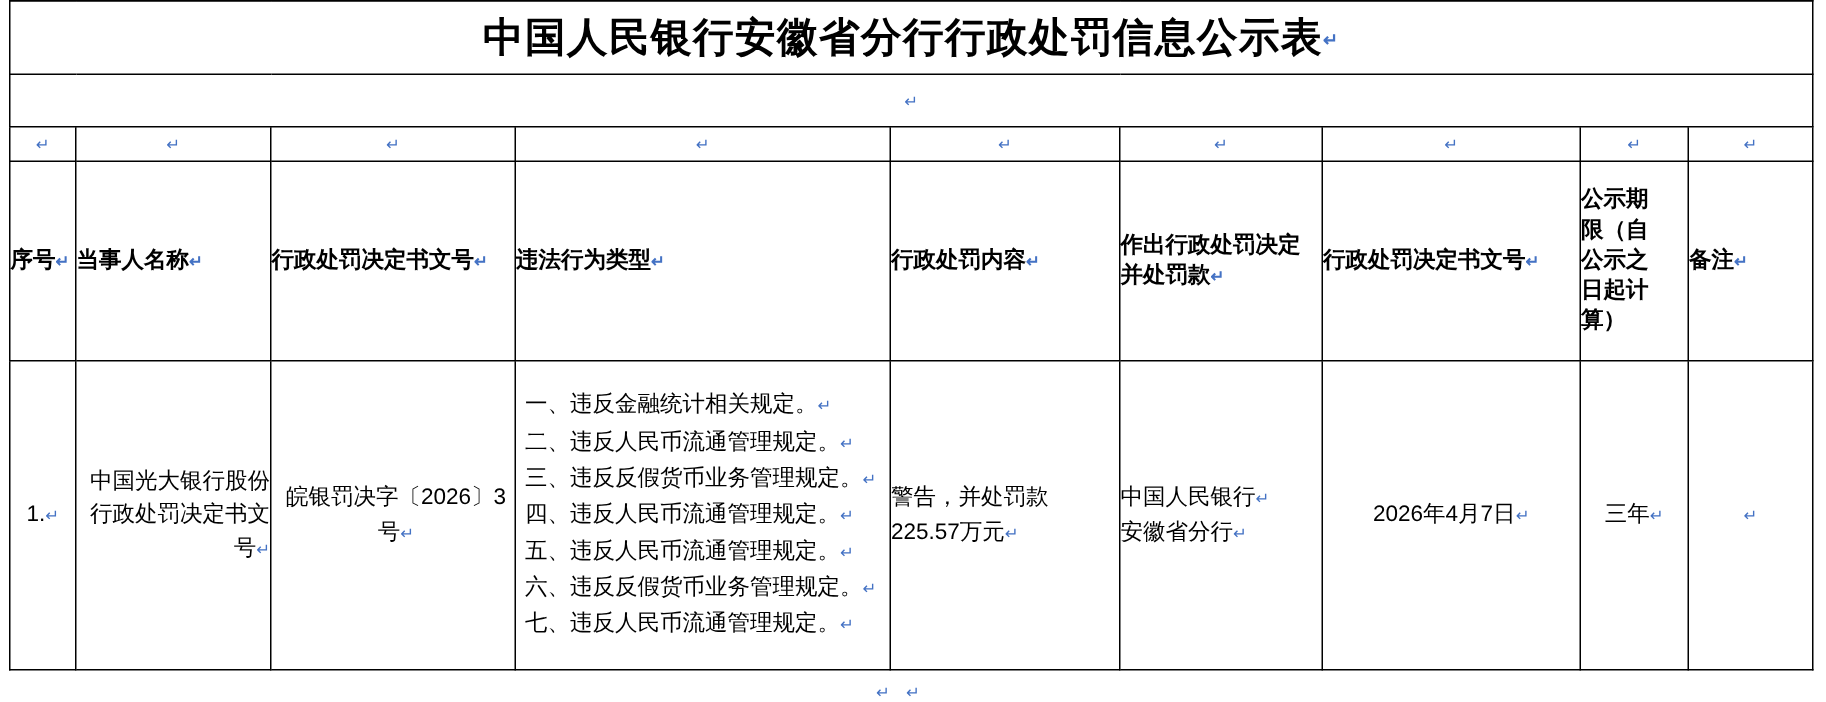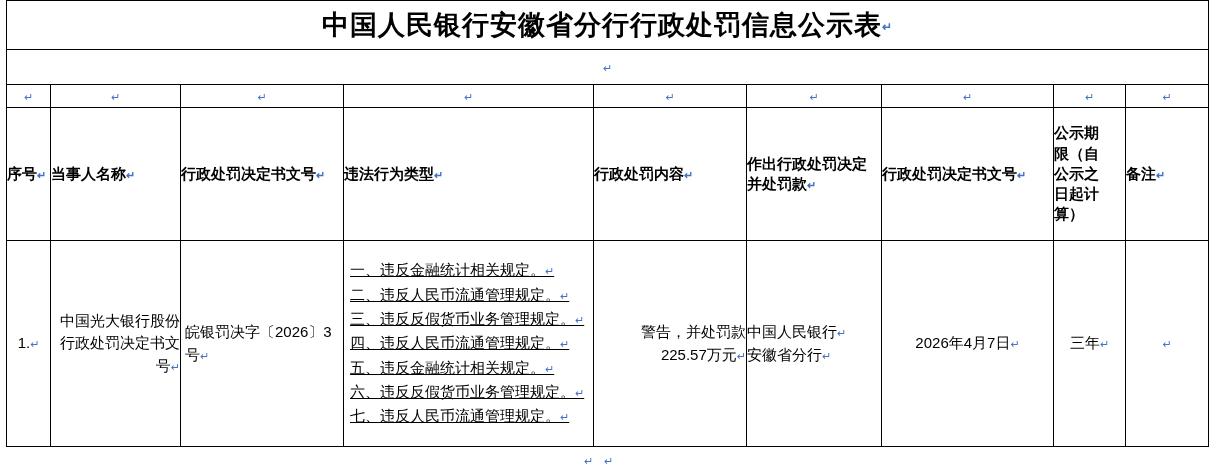--- a/index.html
+++ b/index.html
@@ -82,32 +82,32 @@
     padding: 3px 4px;
   }
   .c-center { text-align: center; }
   .cell-no { font-size: 15px; }
   .viol-list {
     text-align: left;
     padding-left: 6px;
     line-height: 1.62;
     font-size: 15px;
   }
-  .viol-list div { white-space: nowrap; text-decoration: underline; }
+  .viol-list div { white-space: nowrap; }
   .party-name {
     text-align: right;
     padding-left: 6px;
     line-height: 1.5;
   }
   .decision-no {
-    text-align: left;
+    text-align: center;
     padding-left: 4px;
     line-height: 1.5;
   }
-  .content-cell { text-align: right; line-height: 1.5; }
+  .content-cell { text-align: left; line-height: 1.5; }
   .org-cell { text-align: left; line-height: 1.5; }
   
   .bottom-marks {
     position: absolute;
     left: 0;
     top: 455px;
     width: 1217px;
     height: 13px;
   }
   .bottom-marks .m {
@@ -221,21 +221,21 @@
           <div>皖银罚决字〔2026〕3</div>
           <div><span>号</span><span class="pilcrow-sm">↵</span></div>
         </div>
       </td>
       <td>
         <div class="viol-list">
           <div><span>一、违反金融统计相关规定。</span><span class="pilcrow-sm">↵</span></div>
           <div><span>二、违反人民币流通管理规定。</span><span class="pilcrow-sm">↵</span></div>
           <div><span>三、违反反假货币业务管理规定。</span><span class="pilcrow-sm">↵</span></div>
           <div><span>四、违反人民币流通管理规定。</span><span class="pilcrow-sm">↵</span></div>
-          <div><span>五、违反金融统计相关规定。</span><span class="pilcrow-sm">↵</span></div>
+          <div><span>五、违反人民币流通管理规定。</span><span class="pilcrow-sm">↵</span></div>
           <div><span>六、违反反假货币业务管理规定。</span><span class="pilcrow-sm">↵</span></div>
           <div><span>七、违反人民币流通管理规定。</span><span class="pilcrow-sm">↵</span></div>
         </div>
       </td>
       <td>
         <div class="content-cell">
           <div>警告，并处罚款</div>
           <div><span>225.57万元</span><span class="pilcrow-sm">↵</span></div>
         </div>
       </td>

